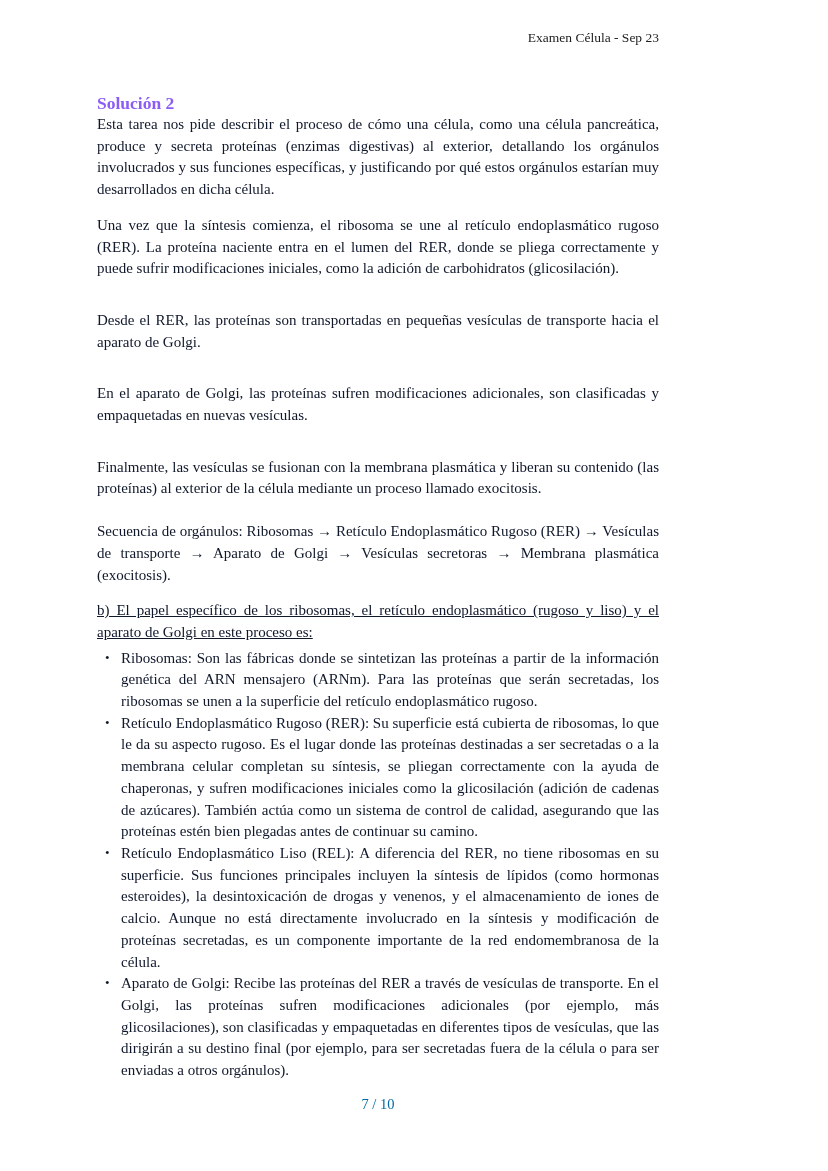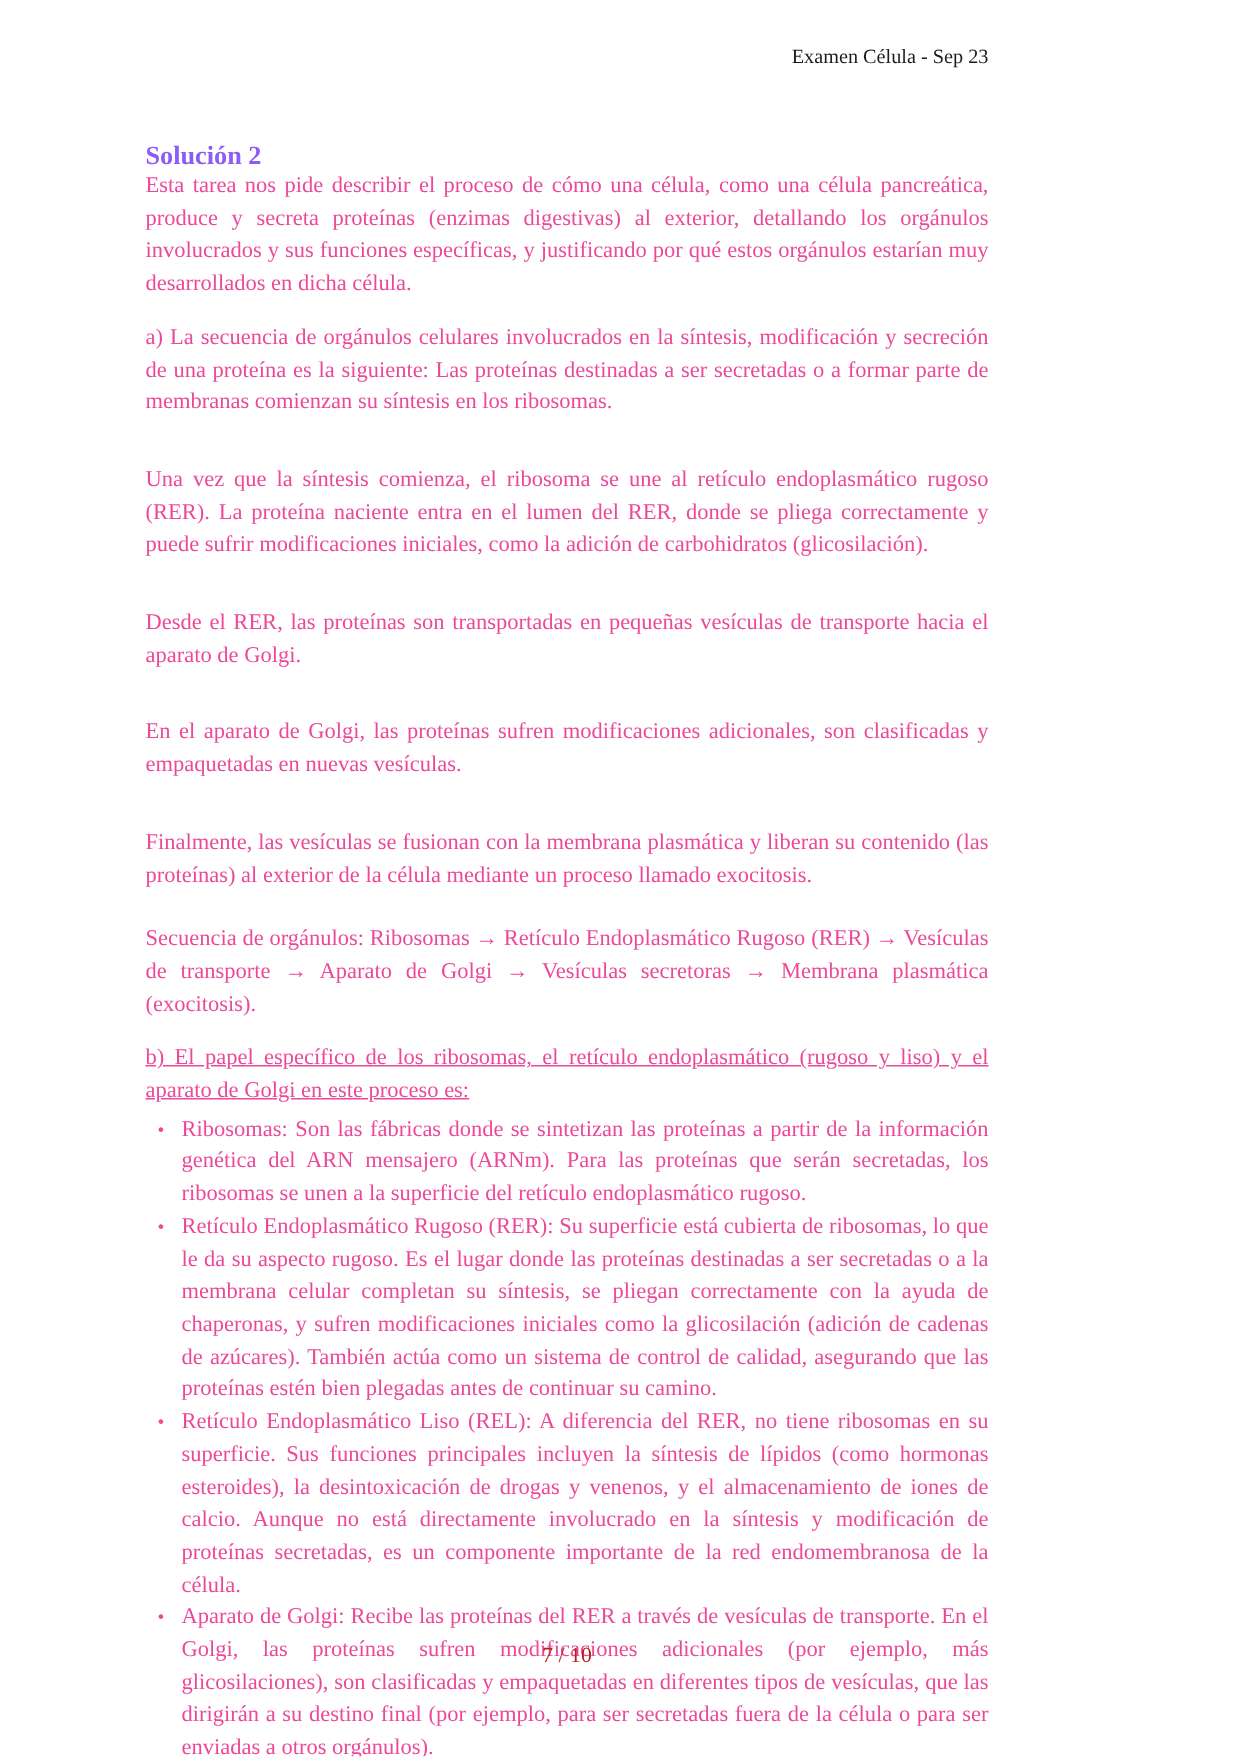--- a/index.html
+++ b/index.html
@@ -26,21 +26,21 @@
     margin-top: 48px;
     font-size: 17.5px;
     font-weight: bold;
     color: #8b5cf6;
   }
   .body-text {
     font-size: 15px;
     line-height: 21.7px;
     text-align: justify;
     hyphens: auto;
-    color: #ec4899;
+    color: #0f172a;
   }
   p.para { margin-top: 0; }
   .m-intro        { margin-top: 21px; margin-bottom: 14px; }
   .m-a            { margin-bottom: 30px; }
   .m-step         { margin-bottom: 30px; }
   .m-step-last    { margin-bottom: 21px; }
   .m-secuencia    { margin-bottom: 14px; }
   .m-b            { margin-bottom: 4px; text-decoration: underline; }
   .lead { font-weight: normal; }
   ul.organelle-list {
@@ -56,35 +56,34 @@
     top: -1px;
     font-size: 13px;
   }
   .page-footer {
     position: absolute;
     left: 0;
     right: 0;
     top: 1096px;
     text-align: center;
     font-size: 14.5px;
-    color: #b91c1c;
+    color: #0369a1;
   }
 </style>
 </head>
 <body>
 
 <div class="page">
 
   <div class="running-header">Examen Célula - Sep 23</div>
 
   <h1 class="doc-title">Solución 2</h1>
 
   <p class="body-text para m-intro">Esta tarea nos pide describir el proceso de cómo una célula, como una célula pancreática, produce y secreta proteínas (enzimas digestivas) al exterior, detallando los orgánulos involucrados y sus funciones específicas, y justificando por qué estos orgánulos estarían muy desarrollados en dicha célula.</p>
 
-  <p class="body-text para m-a">a) La secuencia de orgánulos celulares involucrados en la síntesis, modificación y secreción de una proteína es la siguiente: Las proteínas destinadas a ser secretadas o a formar parte de membranas comienzan su síntesis en los ribosomas.</p>
 
   <p class="body-text para m-step">Una vez que la síntesis comienza, el ribosoma se une al retículo endoplasmático rugoso (RER). La proteína naciente entra en el lumen del RER, donde se pliega correctamente y puede sufrir modificaciones iniciales, como la adición de carbohidratos (glicosilación).</p>
 
   <p class="body-text para m-step">Desde el RER, las proteínas son transportadas en pequeñas vesículas de transporte hacia el aparato de Golgi.</p>
 
   <p class="body-text para m-step">En el aparato de Golgi, las proteínas sufren modificaciones adicionales, son clasificadas y empaquetadas en nuevas vesículas.</p>
 
 
   <p class="body-text para m-step-last">Finalmente, las vesículas se fusionan con la membrana plasmática y liberan su contenido (las proteínas) al exterior de la célula mediante un proceso llamado exocitosis.</p>
 

